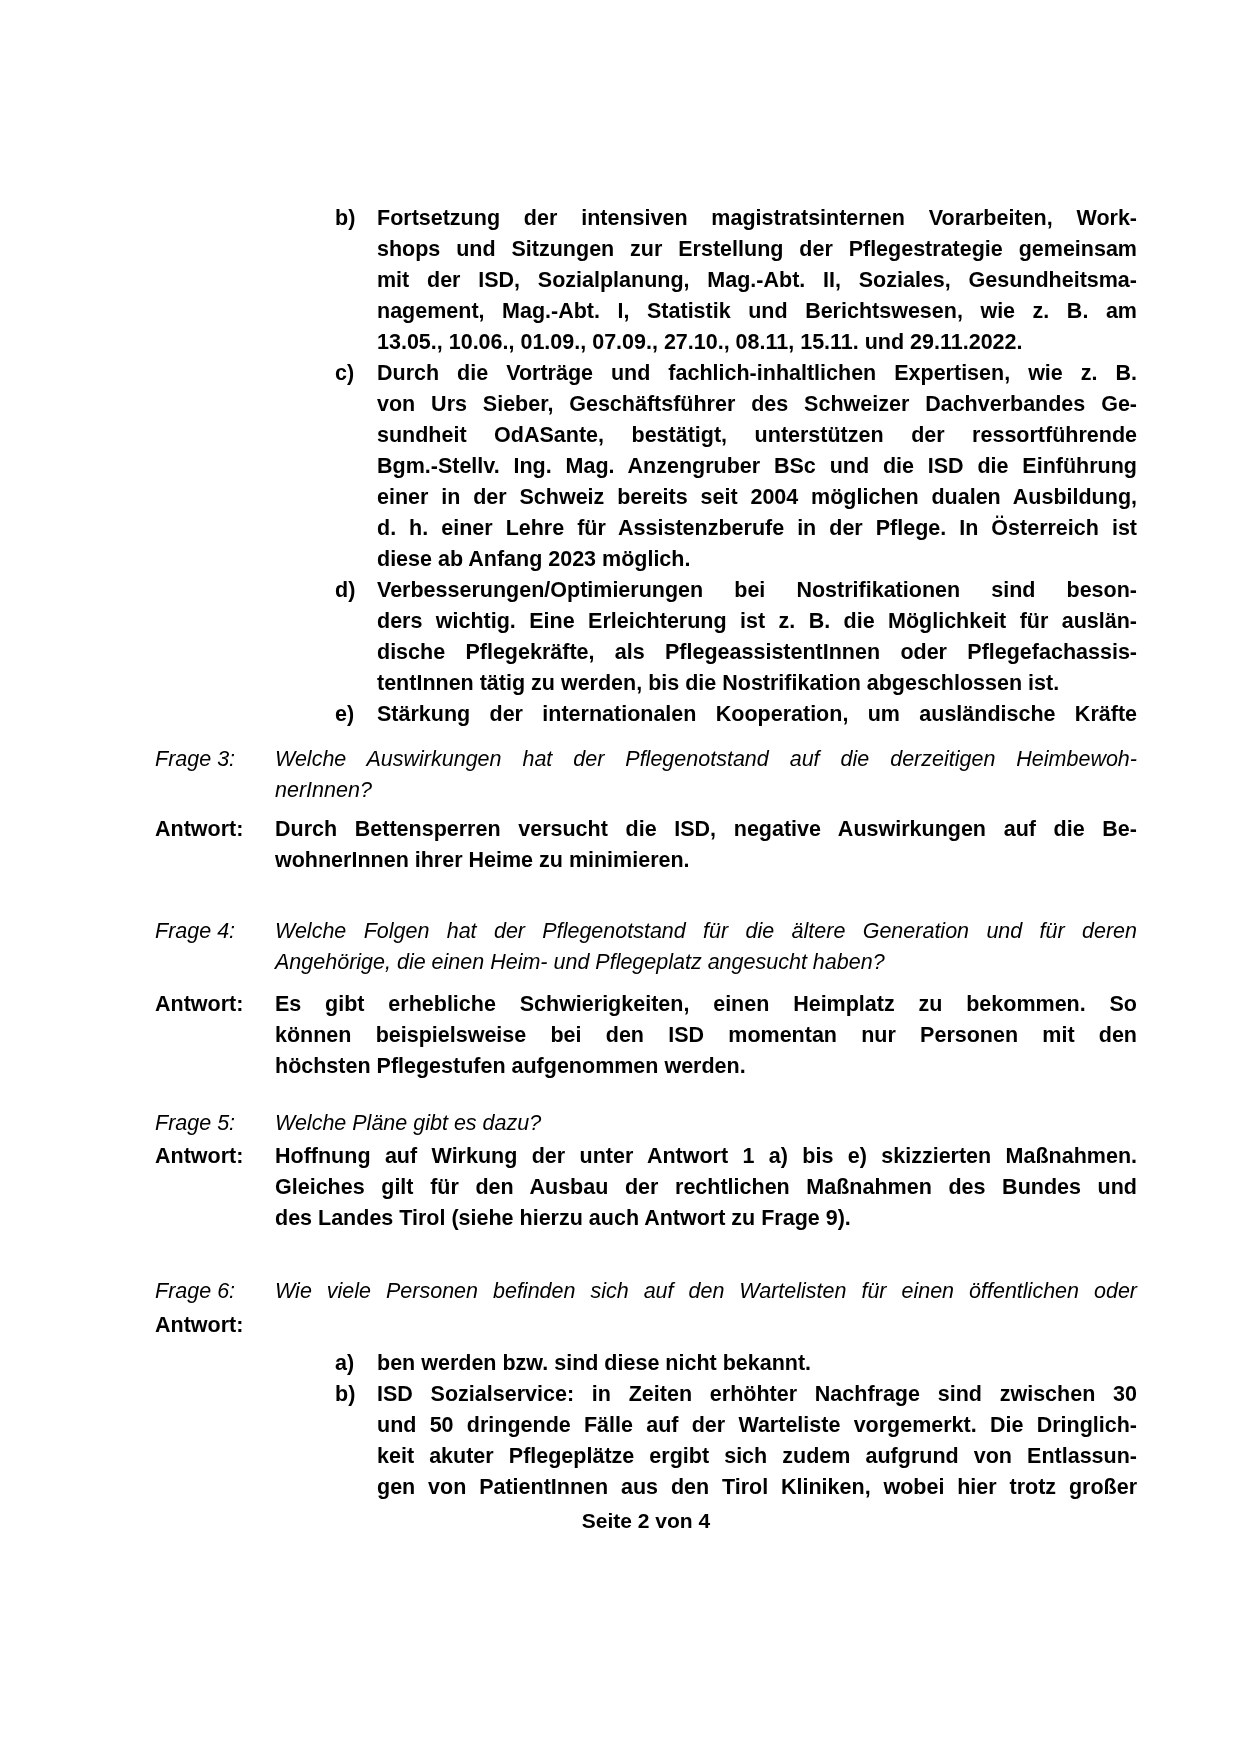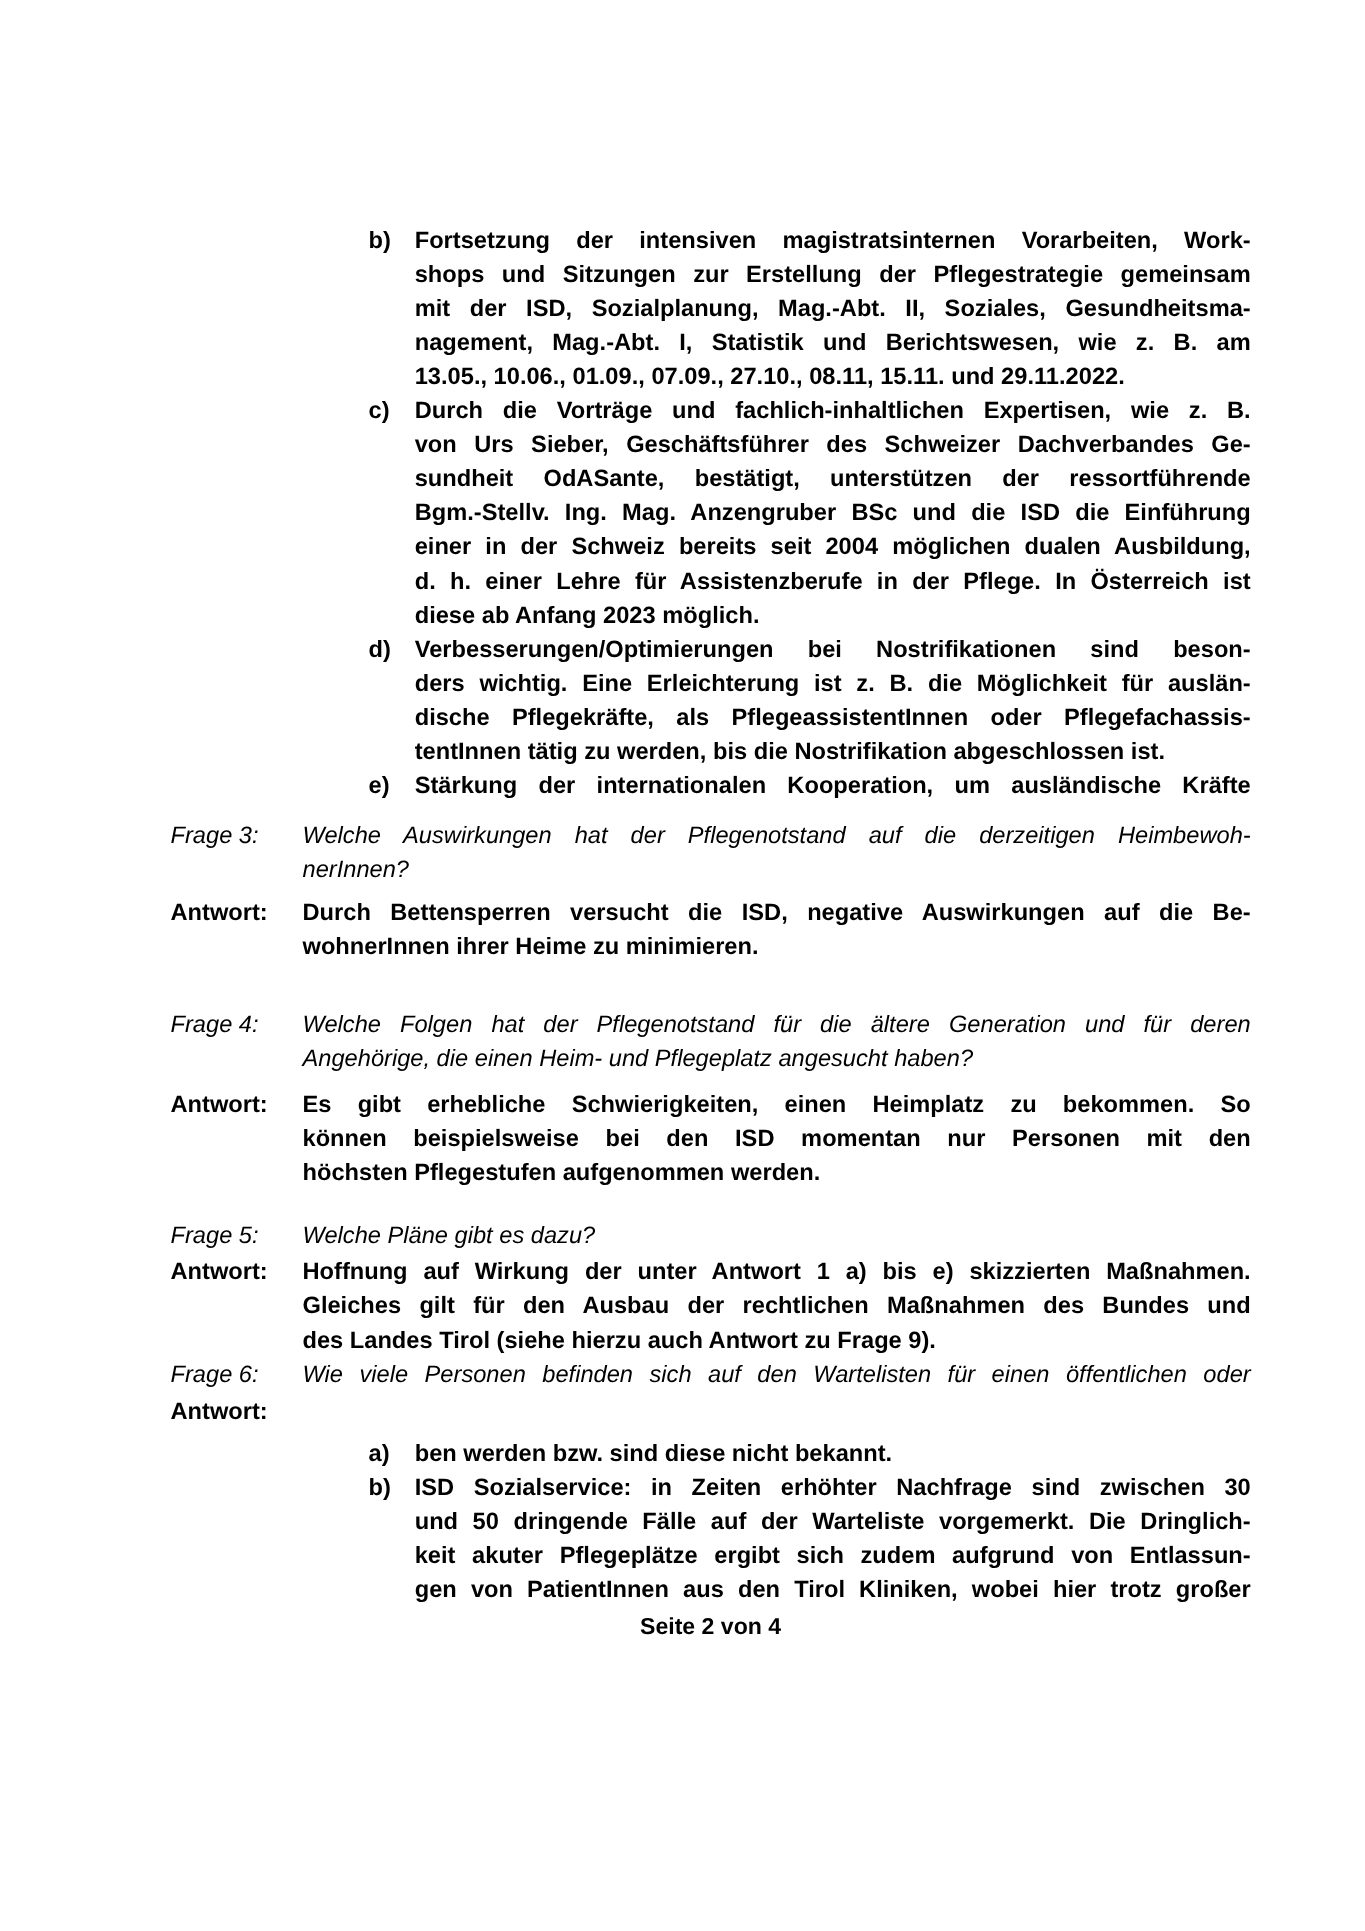--- a/index.html
+++ b/index.html
@@ -108,21 +108,21 @@
           </div>
         </div>
         <div class="qa-row" style="margin-top: 2px;">
           <div class="qa-label answer">Antwort:</div>
           <div class="qa-text answer">
             <span class="line j">Hoffnung auf Wirkung der unter Antwort 1 a) bis e) skizzierten Maßnahmen.</span>
             <span class="line j">Gleiches gilt für den Ausbau der rechtlichen Maßnahmen des Bundes und</span>
             <span class="line">des Landes Tirol (siehe hierzu auch Antwort zu Frage 9).</span>
           </div>
         </div>
-        <div class="qa-row" style="">
+        <div class="qa-row" style="margin-top: 42px;">
           <div class="qa-label question">Frage 6:</div>
           <div class="qa-text question">
             <span class="line j">Wie viele Personen befinden sich auf den Wartelisten für einen öffentlichen oder</span>
           </div>
         </div>
         <div class="qa-row" style="margin-top: 3px;">
           <div class="qa-label answer">Antwort:</div>
           <div class="qa-text answer"></div>
         </div>
         <div class="numbered-list" style="margin-top: 7px;">

